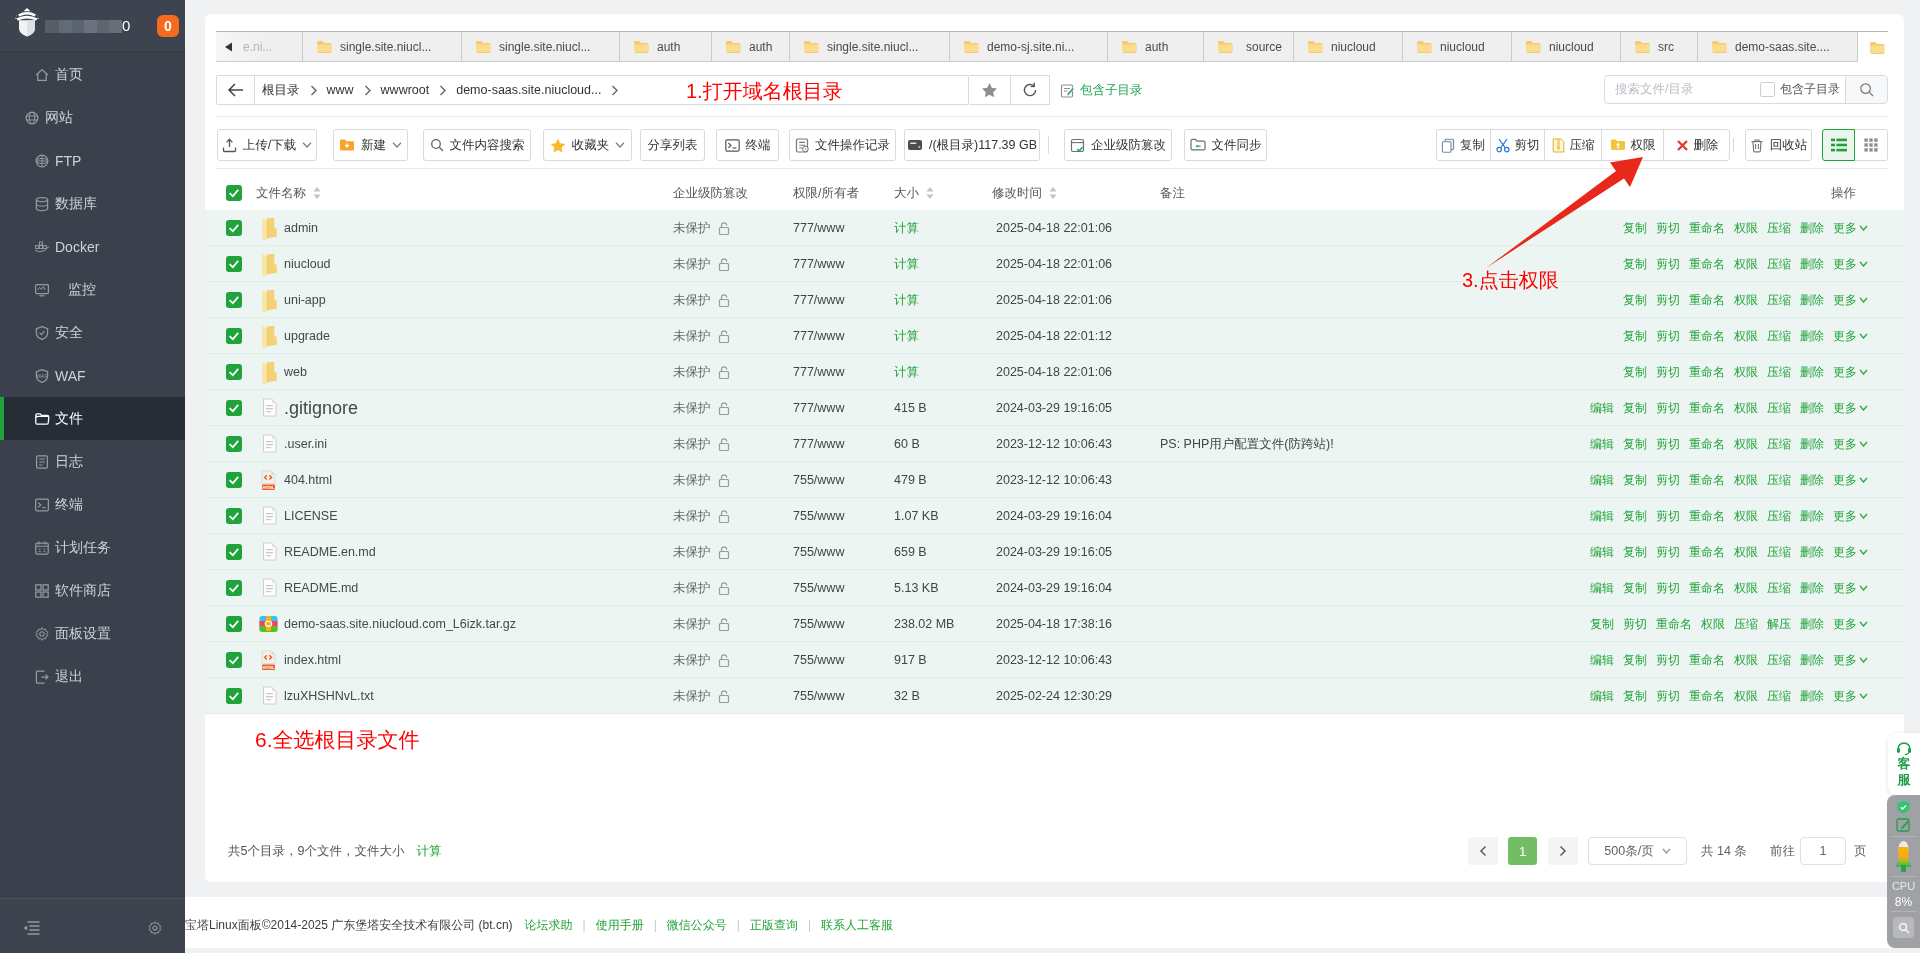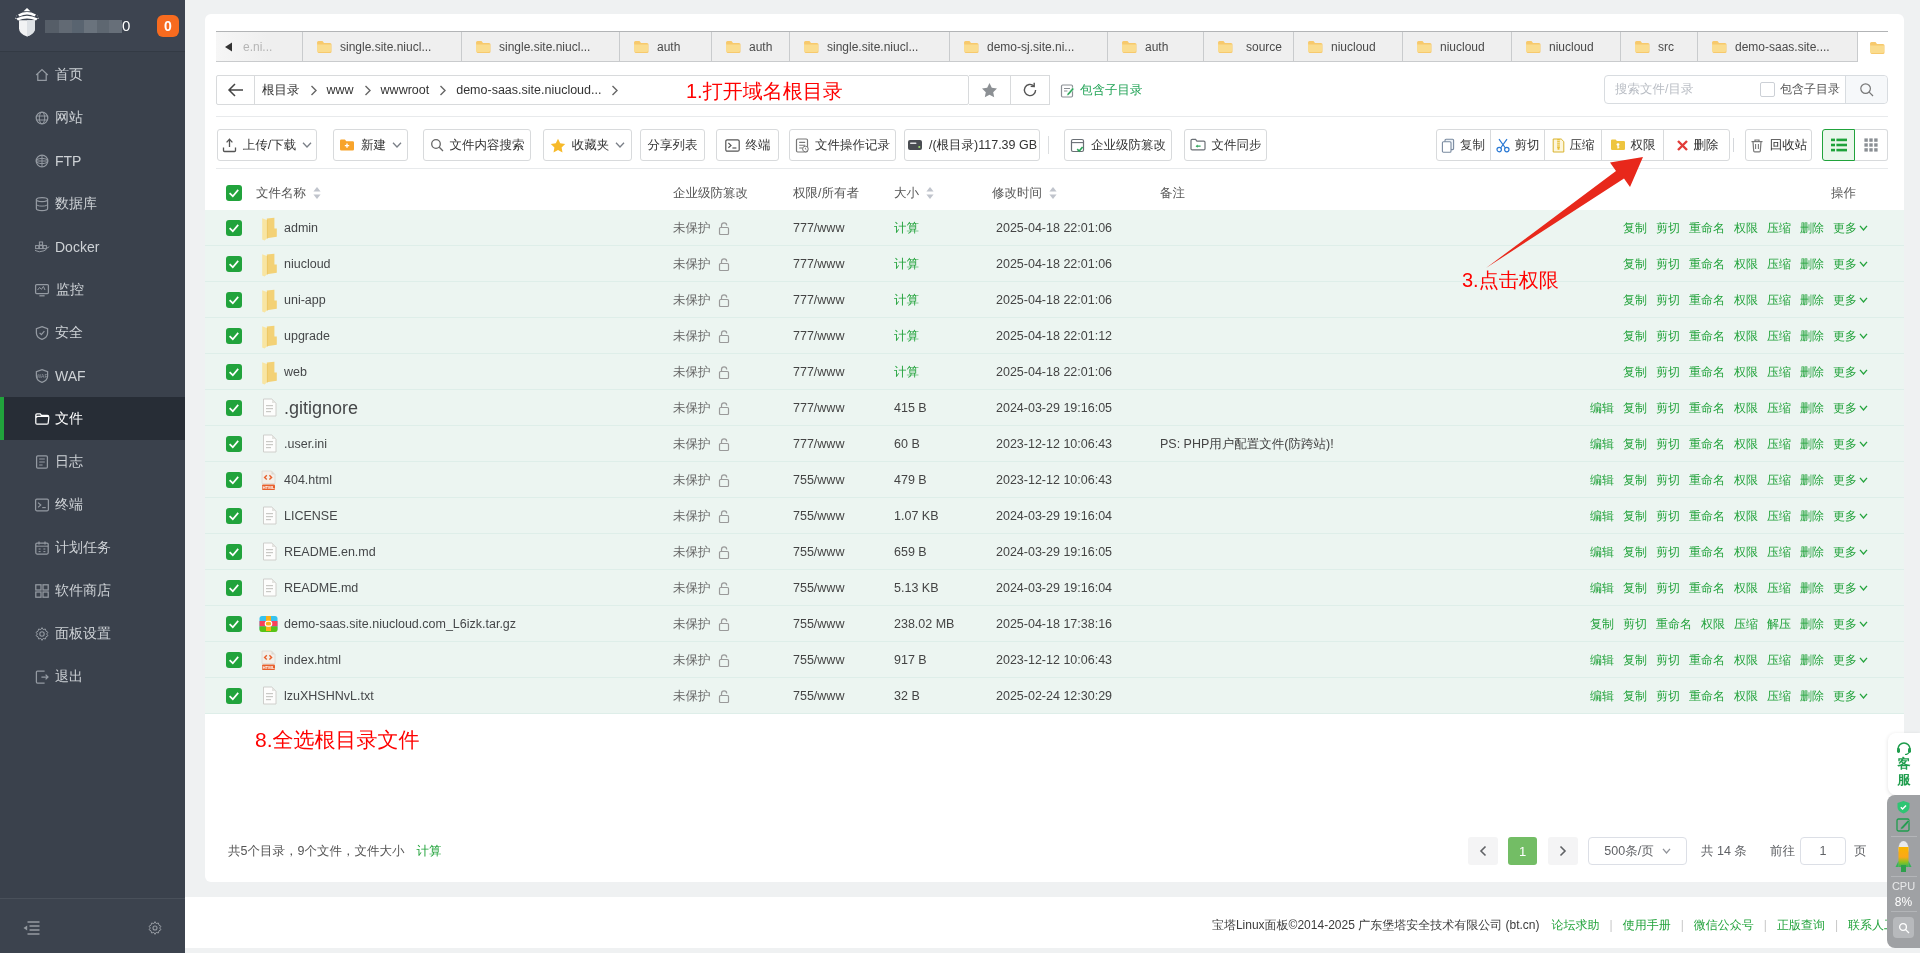--- a/index.html
+++ b/index.html
@@ -31,21 +31,21 @@
 <div class="abs" style="left:122px;top:17px;color:#fff;font-size:15px">0</div>
 <div class="abs" style="left:157px;top:15px;width:22px;height:22px;background:#f76b1f;border-radius:6px;color:#fff;font-weight:bold;font-size:14px;text-align:center;line-height:22px">0</div>
 <div class="abs flex" style="left:34px;top:53px;height:43px;gap:5px">
     <span style="display:flex">
       <svg width="16" height="16" viewBox="0 0 16 16" style="">
         <path d="M2.2 8 L8 2.6 L13.8 8 M3.8 7 V13.4 H12.2 V7" stroke="#949aa2" stroke-width="1.25" fill="none"></path>
       </svg>
     </span>
     <span style="font-size:14px;color:#ced2d6">首页</span>
   </div>
-<div class="abs flex" style="left:34px;top:96px;height:43px;gap:5px">
+<div class="abs flex" style="left:24px;top:96px;height:43px;gap:5px">
     <span style="display:flex">
       <svg width="16" height="16" viewBox="0 0 16 16" style="">
         <circle cx="8" cy="8" r="5.8" stroke="#949aa2" stroke-width="1.25" fill="none"></circle>
         <ellipse cx="8" cy="8" rx="2.7" ry="5.8" stroke="#949aa2" stroke-width="1" fill="none"></ellipse>
         <path d="M2.4 6 h11.2 M2.4 10 h11.2" stroke="#949aa2" stroke-width="1"></path>
       </svg>
     </span>
     <span style="font-size:14px;color:#ced2d6">网站</span>
   </div>
 <div class="abs flex" style="left:34px;top:139px;height:43px;gap:5px">
@@ -73,21 +73,21 @@
       <svg width="16" height="16" viewBox="0 0 16 16" style="">
         <rect x="1.6" y="6.6" width="3.2" height="3" stroke="#949aa2" stroke-width="1" fill="none"></rect>
         <rect x="5.4" y="6.6" width="3.2" height="3" stroke="#949aa2" stroke-width="1" fill="none"></rect>
         <rect x="5.4" y="3" width="3.2" height="3" stroke="#949aa2" stroke-width="1" fill="none"></rect>
         <rect x="9.2" y="6.6" width="3.2" height="3" stroke="#949aa2" stroke-width="1" fill="none"></rect>
         <path d="M1 11.4 q4 2.6 9 0.4 q2.6-1.2 3.6-3.4 q1.4 0.2 1.4-0.8" stroke="#949aa2" stroke-width="1" fill="none"></path>
       </svg>
     </span>
     <span style="font-size:14px;color:#ced2d6">Docker</span>
   </div>
-<div class="abs flex" style="left:34px;top:268px;height:43px;gap:6px">
+<div class="abs flex" style="left:34px;top:268px;height:43px;gap:18px">
     <span style="display:flex">
       <svg width="16" height="16" viewBox="0 0 16 16" style="">
         <rect x="1.6" y="2.6" width="12.8" height="9" rx="1" stroke="#949aa2" stroke-width="1.25" fill="none"></rect>
         <path d="M3.6 8 l2-2.6 1.8 2 2-3 1.6 3.6" stroke="#949aa2" stroke-width="1" fill="none"></path>
         <path d="M5.4 13.8 h5.2" stroke="#949aa2" stroke-width="1.25"></path>
       </svg>
     </span>
     <span style="font-size:14px;color:#ced2d6">监控</span>
   </div>
 <div class="abs flex" style="left:34px;top:311px;height:43px;gap:5px">
@@ -180,21 +180,21 @@
 <div class="abs" style="left:0;top:898px;width:185px;height:55px;background:#3c434e;border-top:1px solid #49505a"></div>
 <div class="abs" style="left:23px;top:921px"><svg width="17" height="15" viewBox="0 0 17 15" style="">
       <path d="M4.5 1 h12 M6.5 5 h10 M6.5 9 h10 M4.5 13 h12" stroke="#959aa1" stroke-width="1.6"></path>
       <path d="M0.5 7 L4.2 4.4 V9.6 Z" fill="#959aa1"></path>
     </svg></div>
 <div class="abs" style="left:147px;top:920px"><svg width="16" height="16" viewBox="0 0 16 16" style="">
       <circle cx="8" cy="8" r="2" stroke="#959aa1" stroke-width="1.1" fill="none"></circle>
       <path d="M8 1.6 l1.2 2 2.2-0.6 0.6 2.2 2 1.2-1.4 1.6 1.4 1.6-2 1.2-0.6 2.2-2.2-0.6-1.2 2-1.2-2-2.2 0.6-0.6-2.2-2-1.2 1.4-1.6-1.4-1.6 2-1.2 0.6-2.2 2.2 0.6 Z" stroke="#959aa1" stroke-width="1" fill="none"></path>
     </svg></div>
 <div class="abs" style="left:185px;top:897px;width:1735px;height:51px;background:#fff"></div>
-<div class="abs flex" style="left:185px;top:903px;width:1735px;height:44px;justify-content:flex-end">
+<div class="abs flex" style="left:185px;top:903px;width:1735px;height:44px;justify-content:flex-start">
     <span style="color:#3c3c3c">宝塔Linux面板©2014-2025 广东堡塔安全技术有限公司 (bt.cn)</span>
     <span class="g" style="margin-left:12px">论坛求助</span>
     <span style="color:#c8c8c8;margin:0 10px">|</span>
     <span class="g">使用手册</span>
     <span style="color:#c8c8c8;margin:0 10px">|</span>
     <span class="g">微信公众号</span>
     <span style="color:#c8c8c8;margin:0 10px">|</span>
     <span class="g">正版查询</span>
     <span style="color:#c8c8c8;margin:0 10px">|</span>
     <span class="g">联系人工客服</span>
@@ -1035,21 +1035,21 @@
     <span>复制</span>
     <span>剪切</span>
     <span>重命名</span>
     <span>权限</span>
     <span>压缩</span>
     <span>删除</span>
     <span style="display:inline-flex;align-items:center;gap:2px">更多<svg width="9" height="6" viewBox="0 0 9 6" style="">
         <path d="M1 0.8 L4.5 5 L8 0.8" stroke="#23a33c" stroke-width="1.3" fill="none"></path>
       </svg></span>
   </div>
-<div class="abs" style="left:255px;top:726px;color:#fe0201;font-size:21px;font-weight:500">8.全选根目录文件</div>
+<div class="abs" style="left:255px;top:726px;color:#fe0201;font-size:21px;font-weight:500">6.全选根目录文件</div>
 <div class="abs flex" style="left:228px;top:837px;height:28px;color:#555;font-size:12.5px">共5个目录，9个文件，文件大小<span class="g" style="margin-left:12px">计算</span></div>
 <div class="abs flex" style="left:1468px;top:837px;width:30px;height:28px;background:#f4f4f5;border-radius:3px;justify-content:center">
     <svg width="8" height="12" viewBox="0 0 8 12" style="">
       <path d="M6.5 1.5 L2 6 L6.5 10.5" stroke="#606266" stroke-width="1.6" fill="none"></path>
     </svg>
   </div>
 <div class="abs flex" style="left:1508px;top:837px;width:29px;height:28px;background:#73bd65;border-radius:3px;color:#fff;font-size:13px;justify-content:center">1</div>
 <div class="abs flex" style="left:1548px;top:837px;width:30px;height:28px;background:#f4f4f5;border-radius:3px;justify-content:center">
     <svg width="8" height="12" viewBox="0 0 8 12" style="">
       <path d="M1.5 1.5 L6 6 L1.5 10.5" stroke="#606266" stroke-width="1.6" fill="none"></path>

